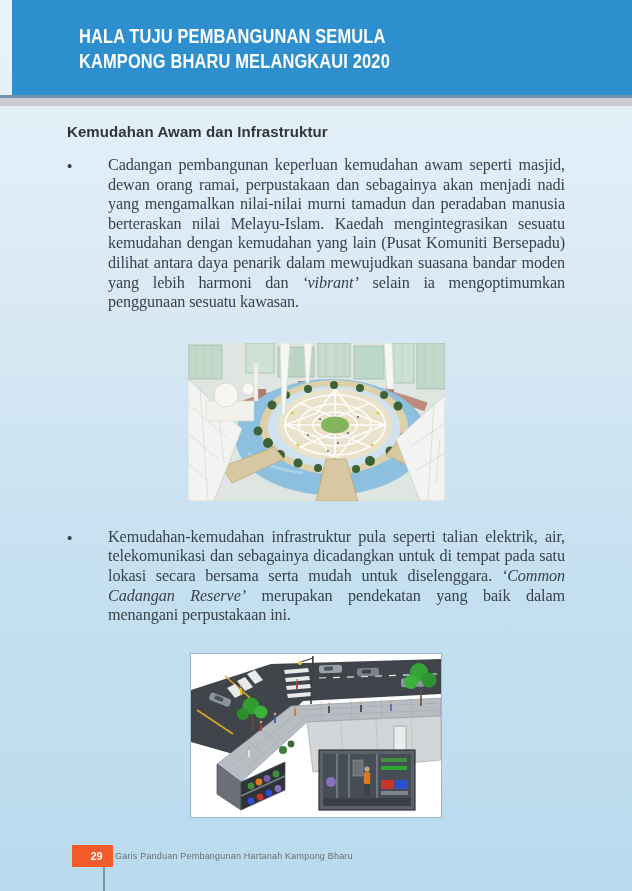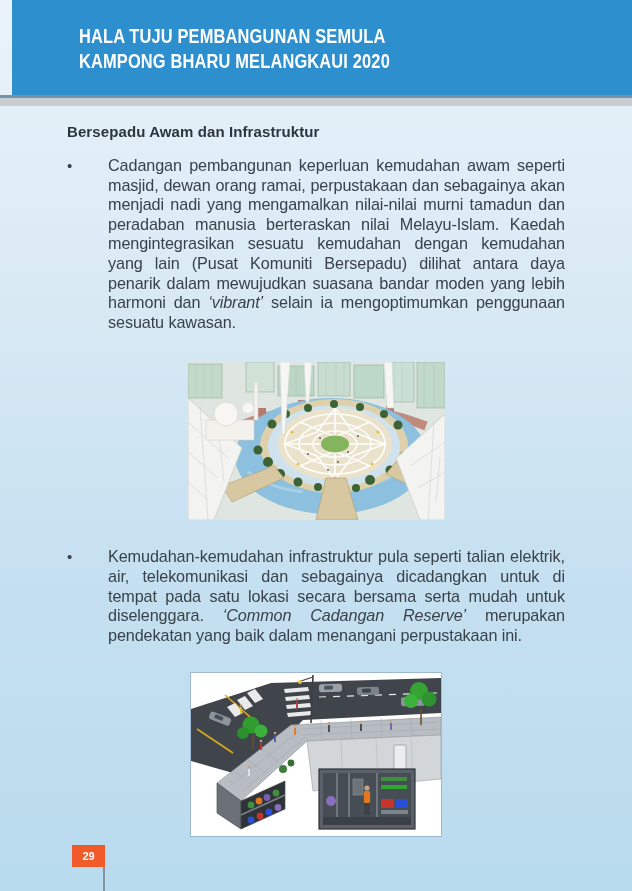--- a/index.html
+++ b/index.html
@@ -11,46 +11,46 @@
   .banner-line{display:block;color:#ffffff;font-weight:bold;font-size:20px;line-height:25px;letter-spacing:.2px;transform:scaleX(.82);transform-origin:0 50%;white-space:nowrap;}
   .banner-edge{position:absolute;top:95px;left:0;width:632px;height:3px;background:#6f94ac;}
   .gray-strip{position:absolute;top:98px;left:0;width:632px;height:8px;background:#c9cdd1;}
   
   .content{position:absolute;top:106px;left:0;width:632px;}
   .section-heading{margin:17px 67px 0 67px;font-size:15px;font-weight:bold;color:#2d353c;letter-spacing:.1px;}
   .bullet-row{display:flex;margin:0 67px 0 67px;}
   .bullet-row.first{margin-top:16px;}
   .bullet-row.second{margin-top:27px;}
   .bullet-marker{width:41px;flex:0 0 41px;font-size:15px;color:#39424a;line-height:19.6px;}
-  .bullet-text{flex:1;font-size:16.2px;line-height:19.6px;color:#39424a;text-align:justify;letter-spacing:-.1px;}
+  .bullet-text{flex:1;font-size:16.2px;line-height:19.6px;color:#39424a;text-align:justify;letter-spacing:-.1px;font-family:Liberation Serif, serif;}
   .bullet-text .it{font-style:italic;}
   
   .figure1{display:block;margin:30px auto 0 auto;width:257px;height:158px;}
   .figure2{display:block;margin:27px auto 0 auto;width:250px;height:163px;background:#ffffff;border:1px solid #9fb8d2;}
   
-  .pagenum-box{position:absolute;left:72px;top:845px;width:33px;height:22px;background:#f15a29;color:#ffffff;font-size:11px;font-weight:bold;text-align:center;line-height:22px;}
+  .pagenum-box{position:absolute;left:72px;top:845px;width:33px;height:22px;background:#f15a29;color:#ffffff;font-size:11px;font-weight:bold;text-align:center;line-height:22px;padding-left:8px;}
   .footer-vline{position:absolute;left:103px;top:867px;width:2px;height:24px;background:#8494a2;}
   .footer-text{position:absolute;left:115px;top:851px;font-size:9px;color:#6a7176;letter-spacing:.2px;}
 </style>
 </head>
 <body>
 
 <div class="page">
 
   <div class="banner">
     <div class="banner-inner">
       <span class="banner-line">HALA TUJU PEMBANGUNAN SEMULA</span>
       <span class="banner-line">KAMPONG BHARU MELANGKAUI 2020</span>
     </div>
   </div>
   <div class="banner-edge"></div>
   <div class="gray-strip"></div>
 
   <div class="content">
-    <div class="section-heading">Bersepadu Awam dan Infrastruktur</div>
+    <div class="section-heading">Kemudahan Awam dan Infrastruktur</div>
 
     <div class="bullet-row first">
       <div class="bullet-marker">•</div>
       <div class="bullet-text"><span>Cadangan pembangunan keperluan kemudahan awam seperti masjid, dewan orang ramai, perpustakaan dan sebagainya akan menjadi nadi yang mengamalkan nilai-nilai murni tamadun dan peradaban manusia berteraskan nilai Melayu-Islam. Kaedah mengintegrasikan sesuatu kemudahan dengan kemudahan yang lain (Pusat Komuniti Bersepadu) dilihat antara daya penarik dalam mewujudkan suasana bandar moden yang lebih harmoni dan </span><span class="it">‘vibrant’</span><span> selain ia mengoptimumkan penggunaan sesuatu kawasan.</span></div>
     </div>
 
     <svg class="figure1" viewBox="0 0 257 158">
       <rect width="257" height="158" fill="#dfe6e1"></rect>
 
       <g stroke="#93b09b" stroke-width="0.6">
@@ -316,14 +316,15 @@
           <rect x="172.8" y="118" width="6.4" height="12" rx="1.5" fill="#e07820"></rect>
           <rect x="173.6" y="130" width="2.3" height="12" fill="#3a4046"></rect>
             <rect x="176.4" y="130" width="2.3" height="12" fill="#3a4046"></rect>
         </g>
       </g>
     </svg>
   </div>
 
   <div class="pagenum-box">29</div>
   <div class="footer-vline"></div>
+  <div class="footer-text">Garis Panduan Pembangunan Hartanah Kampong Bharu</div>
 
 </div>
 
 </body></html>

